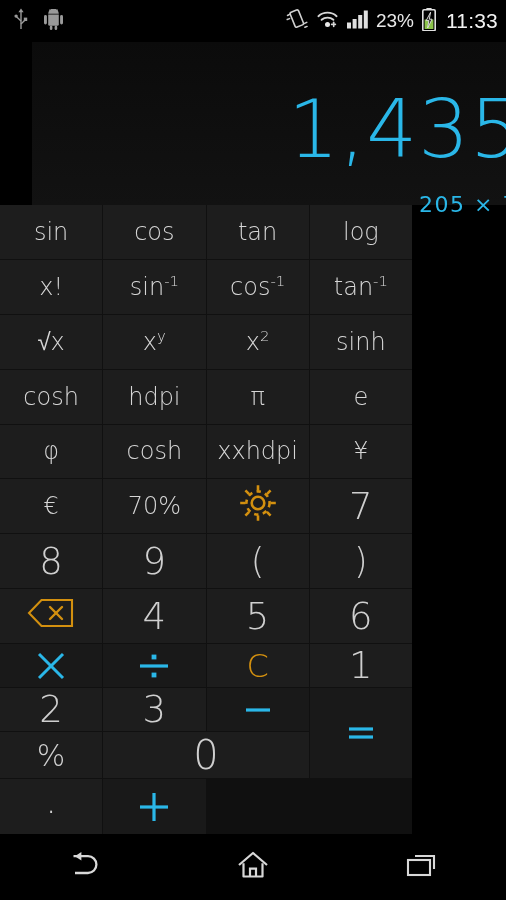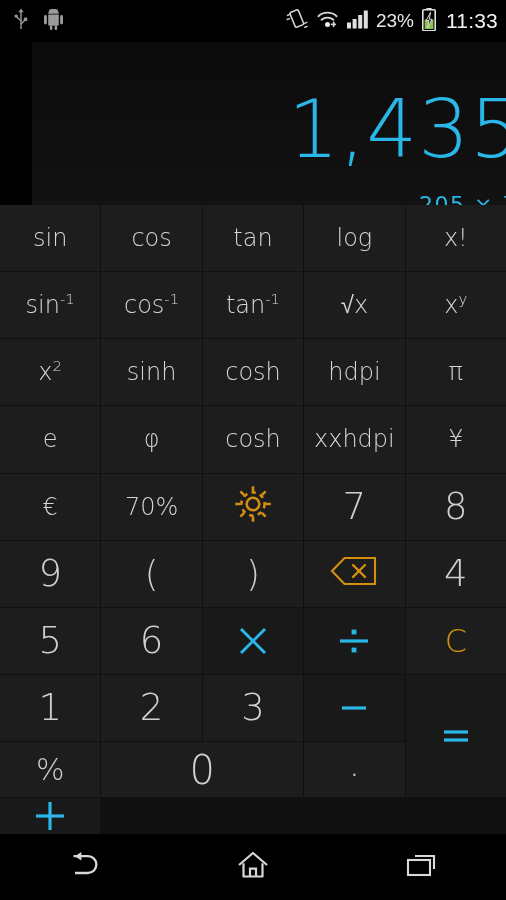--- a/index.html
+++ b/index.html
@@ -44,23 +44,23 @@
   }
   .expr{
     position:absolute; right:20px; top:152px;
     color:#2ab7e8; font-size:22px; line-height:22px;
     font-weight:400; letter-spacing:1.5px;
     font-family:"DejaVu Sans", sans-serif;
   }
 
   
   .keypad{
-    position:absolute; left:0; top:205px; width:506px; height:629px;
+    position:absolute; left:0; top:205px; width:412px; height:629px;
     display:grid;
-    grid-template-columns:repeat(5, 1fr);
+    grid-template-columns:repeat(4, 1fr);
     grid-template-rows:repeat(8, 1fr);
     background:#101010;
     gap:1px;
     padding:0;
   }
   .key{
     background:#1d1d1d;
     display:flex; align-items:center; justify-content:center;
     color:#d8d8d8;
     font-size:25px;

